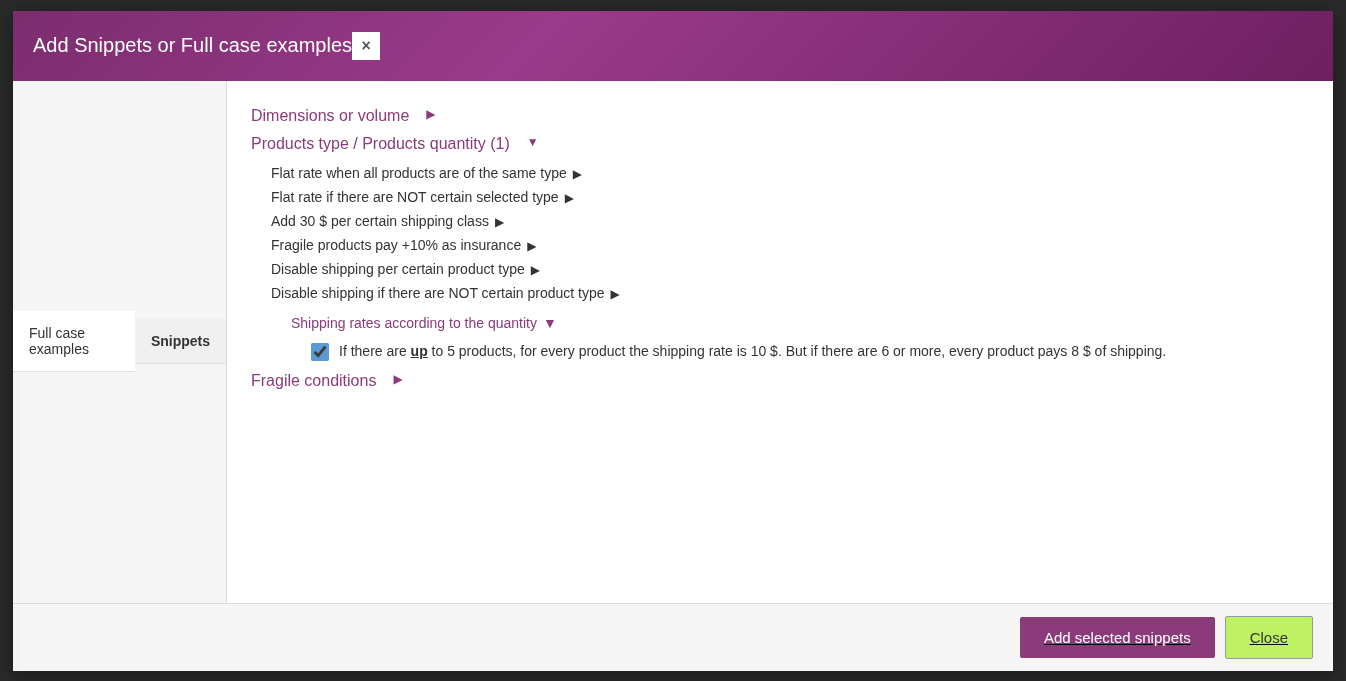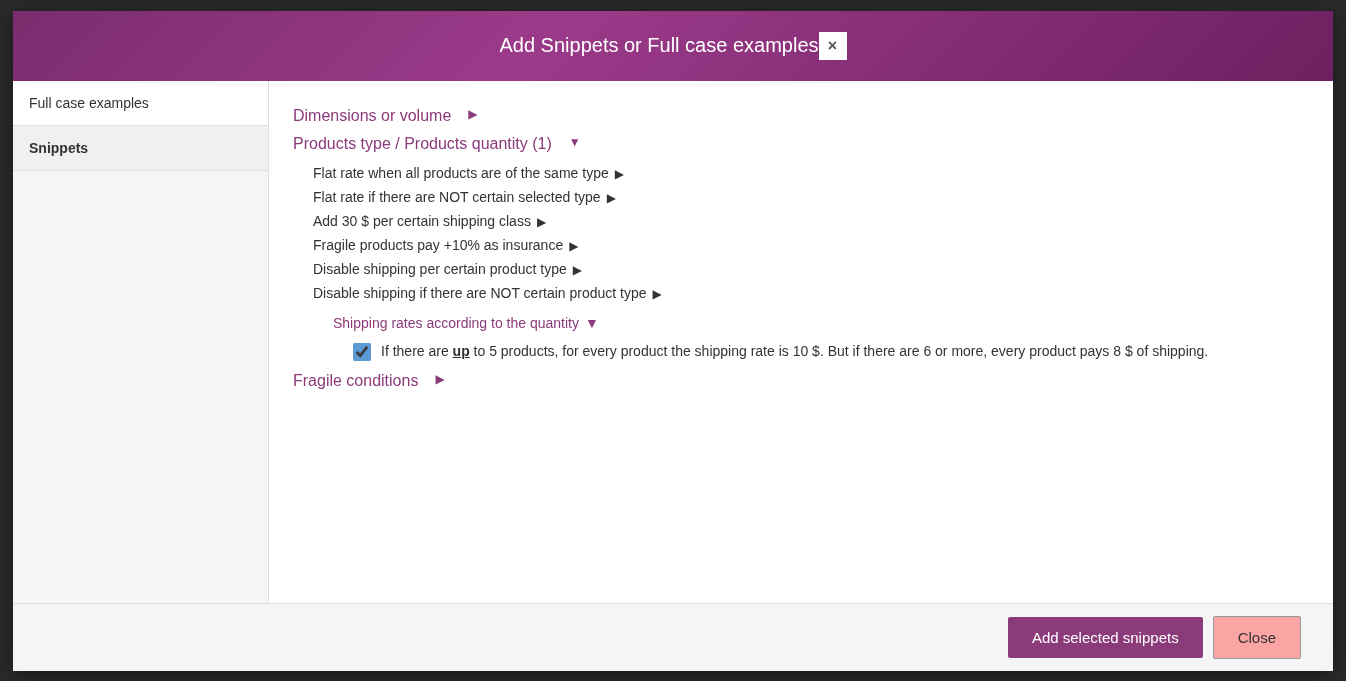--- a/index.html
+++ b/index.html
@@ -31,21 +31,21 @@
       box-shadow: 0 4px 20px rgba(0,0,0,0.4);
       z-index: 10;
     }
 
     .modal-header {
       background: linear-gradient(135deg, #7b2d6e 0%, #9b3a8a 40%, #6d2060 100%);
       color: #fff;
       padding: 16px 20px;
       display: flex;
       align-items: center;
-      justify-content: center;
+      justify-content: flex-start;
       min-height: 70px;
     }
 
     .modal-title {
       font-size: 20px;
       font-weight: normal;
       color: #fff;
     }
 
     .modal-close-btn {
@@ -62,26 +62,27 @@
       font-weight: bold;
     }
 
     .modal-body {
       display: flex;
       flex: 1;
       overflow: hidden;
     }
 
     .sidebar {
-      width: 256px;
+      width: 214px;
       background: #f5f5f5;
       border-right: 1px solid #ddd;
       display: flex;
-      flex-direction: column;
+      flex-direction: row;
       flex-shrink: 0;
+      align-items: center;
     }
 
     .sidebar-item {
       padding: 14px 16px;
       font-size: 14px;
       cursor: pointer;
       border-bottom: 1px solid #e0e0e0;
       background: #fff;
       color: #333;
     }
@@ -194,40 +195,41 @@
       cursor: pointer;
     }
 
     .checkbox-label {
       flex: 1;
     }
 
     .modal-footer {
       background: #f5f5f5;
       border-top: 1px solid #ddd;
-      padding: 12px 32px;
+      padding: 12px 20px;
       display: flex;
       justify-content: flex-end;
       gap: 10px;
       min-height: 68px;
       align-items: center;
+      text-decoration: underline;
     }
 
     .btn-primary {
       background: #8b3a7a;
       color: #fff;
       border: none;
       padding: 12px 24px;
       font-size: 15px;
       cursor: pointer;
       border-radius: 2px;
     }
 
     .btn-secondary {
-      background: #fca5a5;
+      background: #bef264;
       color: #333;
       border: 1px solid #999;
       padding: 12px 24px;
       font-size: 15px;
       cursor: pointer;
       border-radius: 2px;
     }
   </style>
 </head>
 <body>

